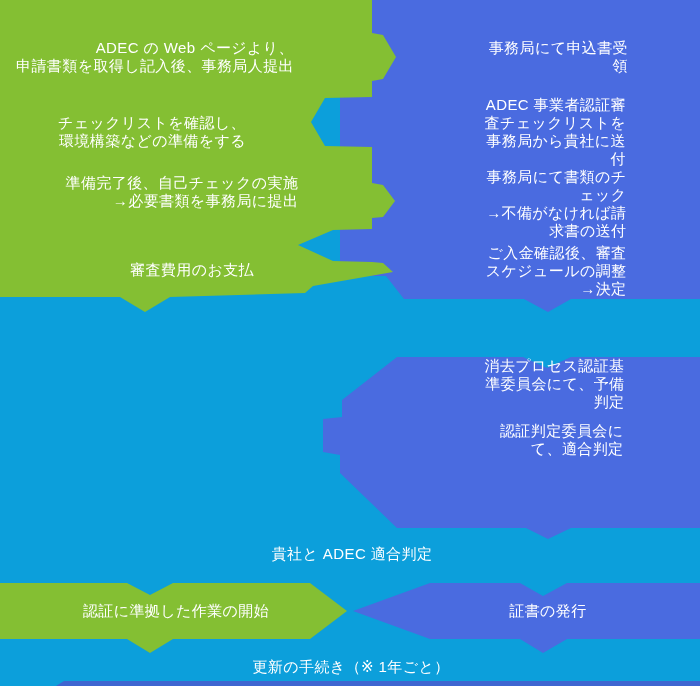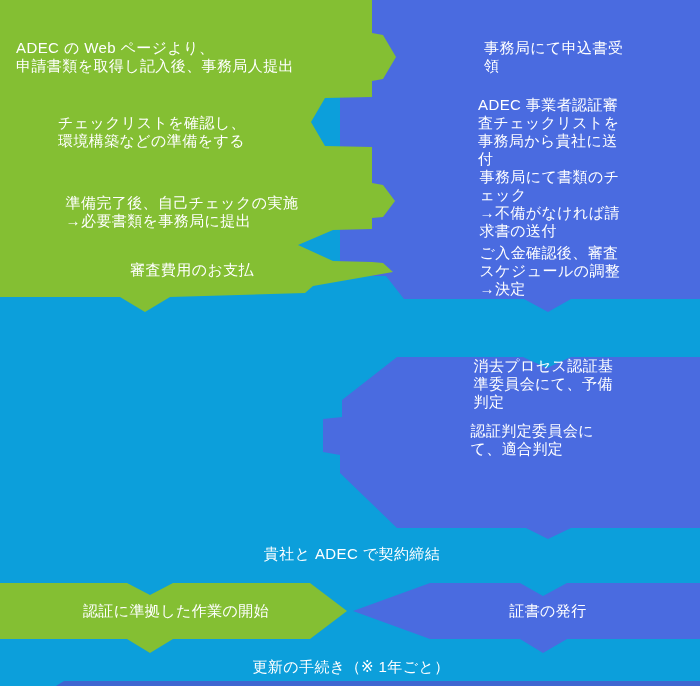--- a/index.html
+++ b/index.html
@@ -6,21 +6,21 @@
   body{
     width:700px;height:686px;position:relative;overflow:hidden;
     font-family:"Liberation Sans","DejaVu Sans",sans-serif;
     background:#0C9FDB;
   }
   #stage{position:absolute;inset:0;width:700px;height:686px;}
   svg.shapes{position:absolute;left:0;top:0;display:block;}
   .lbl{
     position:absolute;transform:translate(-50%,-50%);
     color:#ffffff;font-size:15px;line-height:18px;letter-spacing:0.4px;
-    white-space:pre-line;text-align:left;
+    white-space:pre-line;text-align:right;
   }
 </style>
 </head>
 <body>
 
 <div id="stage">
 
   <svg class="shapes" width="700" height="686" viewBox="0 0 700 686">
 
     <rect x="0" y="0" width="700" height="686" fill="#0C9FDB"></rect>
@@ -38,32 +38,32 @@
 
     <polygon points="353,611 430,583 520,583 543,596 567,583 700,583 700,639 567,639 543,653 520,639 430,639" fill="#4A6BE0"></polygon>
 
     <polygon points="56,686 64,681 700,681 700,686" fill="#3F65D0"></polygon>
   </svg>
 
   <div class="lbl" style="left:155px;top:57px;">ADEC の Web ページより、
 申請書類を取得し記入後、事務局人提出</div>
   <div class="lbl" style="left:152px;top:132px;">チェックリストを確認し、
 環境構築などの準備をする</div>
-  <div class="lbl" style="left:182px;top:212px;">準備完了後、自己チェックの実施
+  <div class="lbl" style="left:182px;top:192px;">準備完了後、自己チェックの実施
 →必要書類を事務局に提出</div>
   <div class="lbl" style="left:192px;top:270px;">審査費用のお支払</div>
   <div class="lbl" style="left:153px;top:611px;margin-left:23px;">認証に準拠した作業の開始</div>
 
   <div class="lbl" style="left:556px;top:57px;">事務局にて申込書受領</div>
   <div class="lbl" style="left:552px;top:132px;">ADEC 事業者認証審査チェックリストを
 事務局から貴社に送付</div>
   <div class="lbl" style="left:553px;top:204px;">事務局にて書類のチェック
 →不備がなければ請求書の送付</div>
   <div class="lbl" style="left:553px;top:271px;">ご入金確認後、審査スケジュールの調整→決定</div>
   <div class="lbl" style="left:548px;top:611px;">証書の発行</div>
 
   <div class="lbl" style="left:549px;top:384px;">消去プロセス認証基準委員会にて、予備判定</div>
   <div class="lbl" style="left:547px;top:440px;">認証判定委員会にて、適合判定</div>
 
-  <div class="lbl" style="left:352px;top:554px;">貴社と ADEC で契約締結</div>
+  <div class="lbl" style="left:352px;top:554px;">貴社と ADEC 適合判定</div>
   <div class="lbl" style="left:351px;top:667px;">更新の手続き（※ 1年ごと）</div>
 
 </div>
 
 </body></html>

